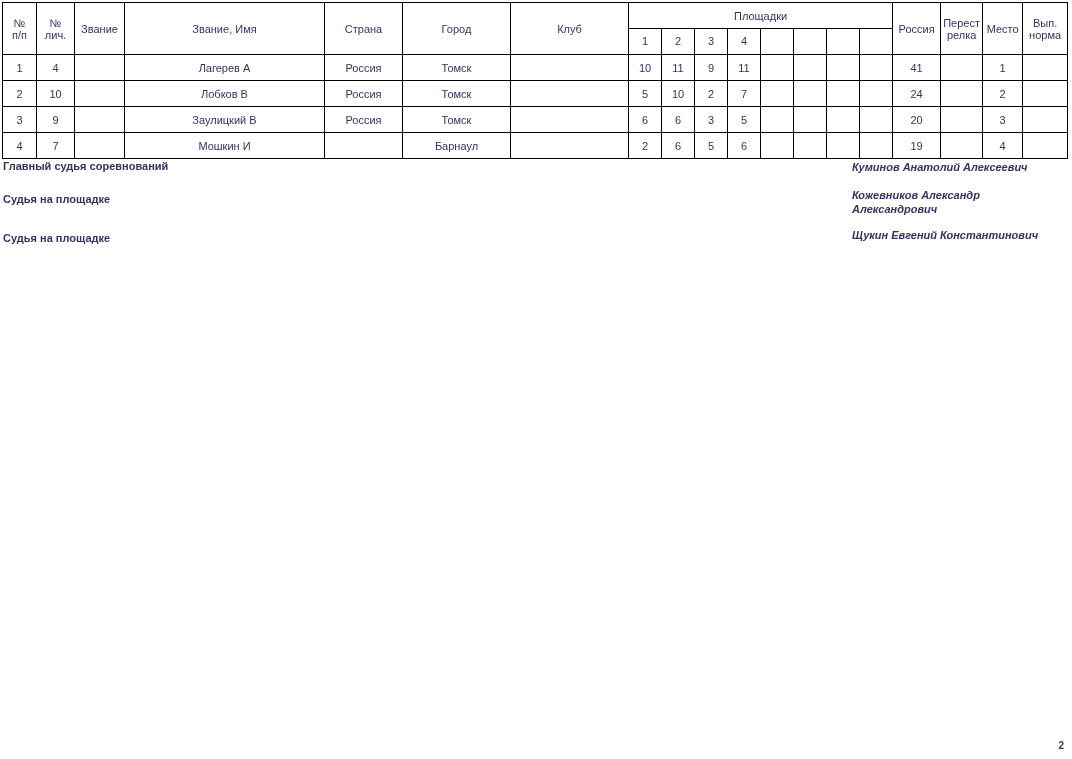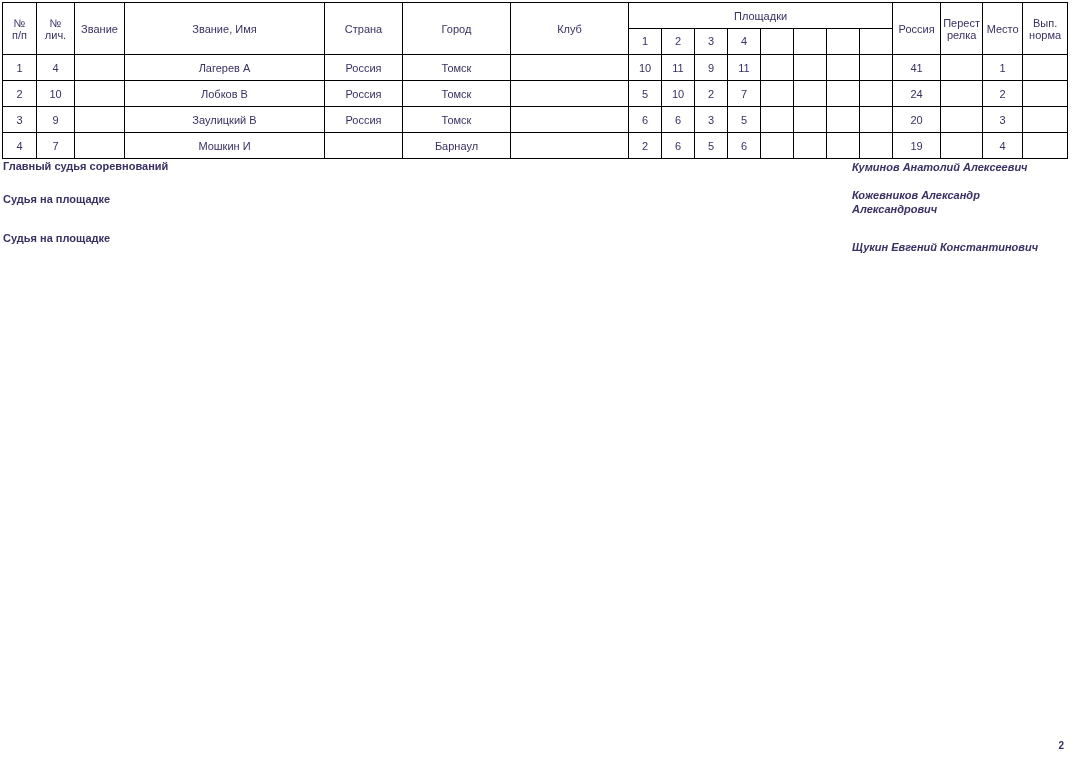--- a/index.html
+++ b/index.html
@@ -269,19 +269,19 @@
     <div class="sig-row" style="height:33px;">
       <div class="sig-left" style="top:5px;">Главный судья соревнований</div>
       <div class="sig-right" style="top:5px;">Куминов Анатолий Алексеевич</div>
     </div>
     <div class="sig-row" style="height:34px;">
       <div class="sig-left" style="top:5px;">Судья на площадке</div>
       <div class="sig-right" style="top:0px;">Кожевников Александр Александрович</div>
     </div>
     <div class="sig-row" style="height:30px;">
       <div class="sig-left" style="top:10px;">Судья на площадке</div>
-      <div class="sig-right" style="top:18px;">Щукин Евгений Константинович</div>
+      <div class="sig-right" style="top:6px;">Щукин Евгений Константинович</div>
     </div>
   </div>
 
   <div class="page-number">2</div>
 
 </div>
 
 </body></html>

